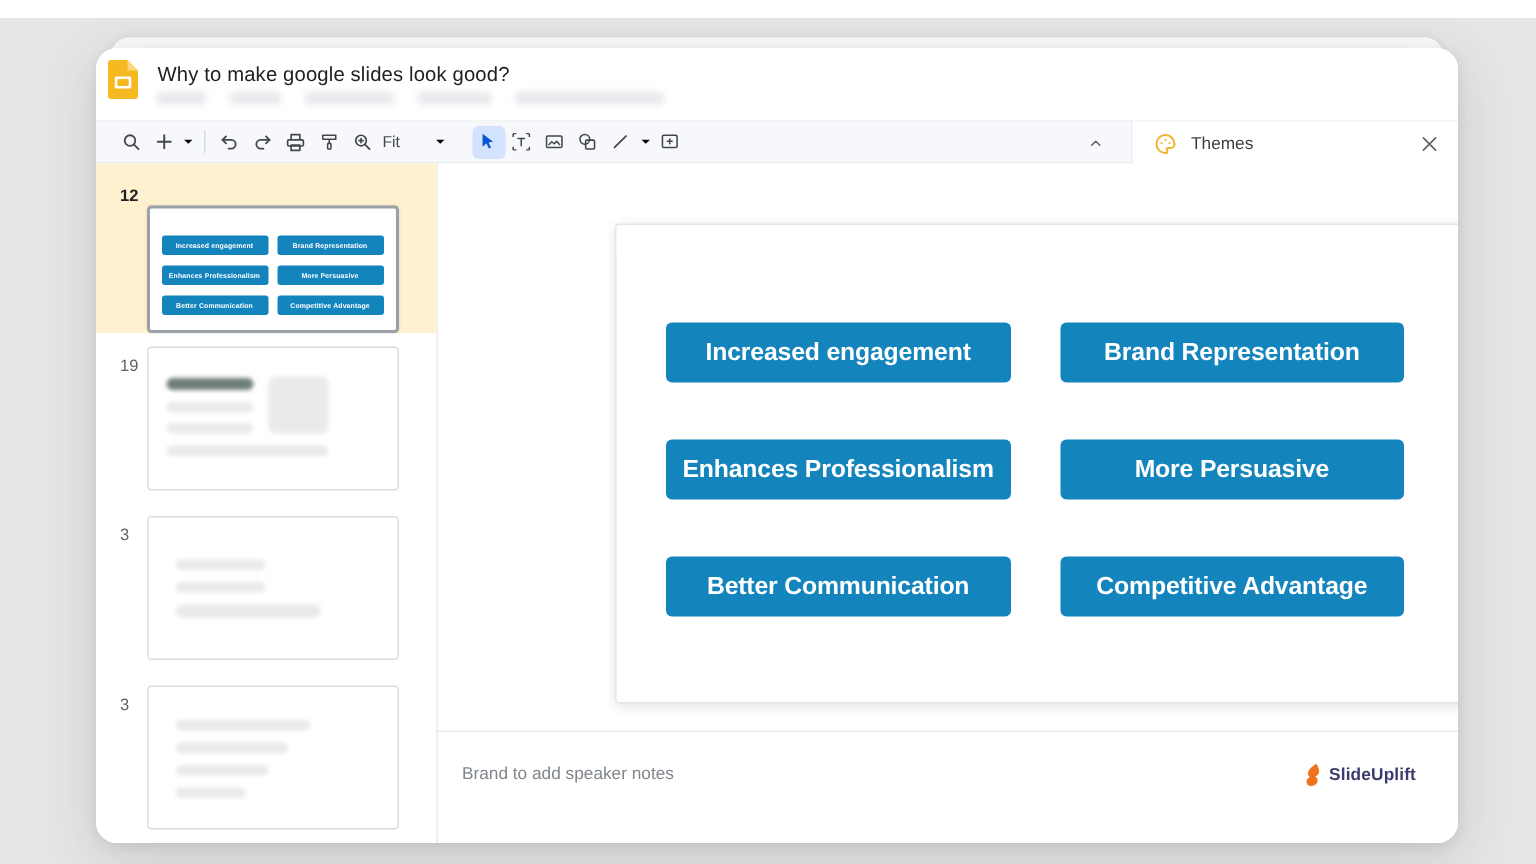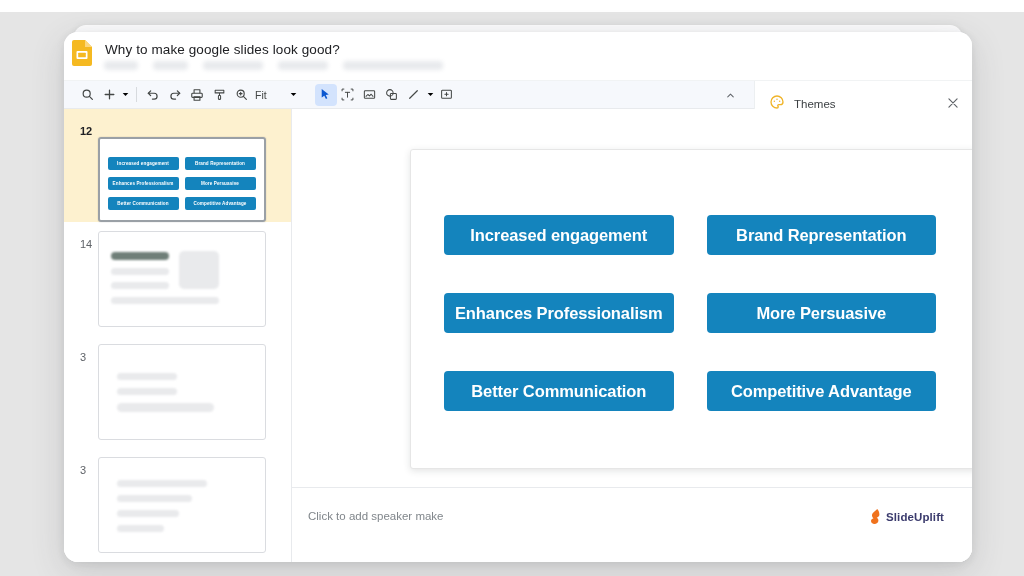--- a/index.html
+++ b/index.html
@@ -156,21 +156,21 @@
 
   
   .themes-head {
     position: absolute;
     right: 0;
     top: 0;
     width: 218px;
     height: 29px;
     background: #ffffff;
     display: flex;
-    align-items: flex-end;
+    align-items: center;
     padding: 0 12px 0 14px;
     border-left: 1px solid #eceff1;
   }
   .themes-icon { width: 16px; height: 16px; flex: none; }
   .themes-label {
     font-size: 11.5px;
     color: #3c4043;
     margin-left: 9px;
     flex: 1;
   }
@@ -536,21 +536,21 @@
               <span class="mini-btn">Brand Representation</span>
               <span class="mini-btn">Enhances Professionalism</span>
               <span class="mini-btn">More Persuasive</span>
               <span class="mini-btn">Better Communication</span>
               <span class="mini-btn">Competitive Advantage</span>
             </div>
           </div>
         </div>
 
         <div class="thumb-row">
-          <span class="thumb-num">14</span>
+          <span class="thumb-num">19</span>
           <div class="thumb-card">
             <div class="ph-wrap">
               <span class="ph-line dark" style="left:12px; top:20px; width:58px; height:8px;"></span>
               <span class="ph-line" style="left:12px; top:36px; width:58px;"></span>
               <span class="ph-line" style="left:12px; top:50px; width:58px;"></span>
               <span class="ph-box" style="left:80px; top:19px; width:40px; height:38px;"></span>
               <span class="ph-line" style="left:12px; top:65px; width:108px;"></span>
             </div>
           </div>
         </div>
@@ -586,21 +586,21 @@
             <div class="slide-btn">Increased engagement</div>
             <div class="slide-btn">Brand Representation</div>
             <div class="slide-btn">Enhances Professionalism</div>
             <div class="slide-btn">More Persuasive</div>
             <div class="slide-btn">Better Communication</div>
             <div class="slide-btn">Competitive Advantage</div>
           </div>
         </div>
 
         <div class="notes">
-          <div class="notes-text">Click to add speaker make</div>
+          <div class="notes-text">Brand to add speaker notes</div>
 
           <div class="brand">
             <span class="brand-mark">
               <svg viewBox="0 0 13 15" width="13" height="15">
                 <path d="M8.2 0C6.4 2.1 3 3.4 3 6.6c0 1.2.6 2.1 1.5 2.6C3.2 9.6 2 10.6 2 12.1c0 1.7 1.5 2.9 3.4 2.9 2.2 0 4-1.6 4-3.6 0-1.3-.7-2.2-1.7-2.7 1.4-.5 2.7-1.6 2.7-3.3C10.4 3.2 9.4 1.3 8.2 0z" fill="#f0721d"></path>
               </svg>
             </span>
             <span class="brand-name">SlideUplift</span>
           </div>
         </div>

